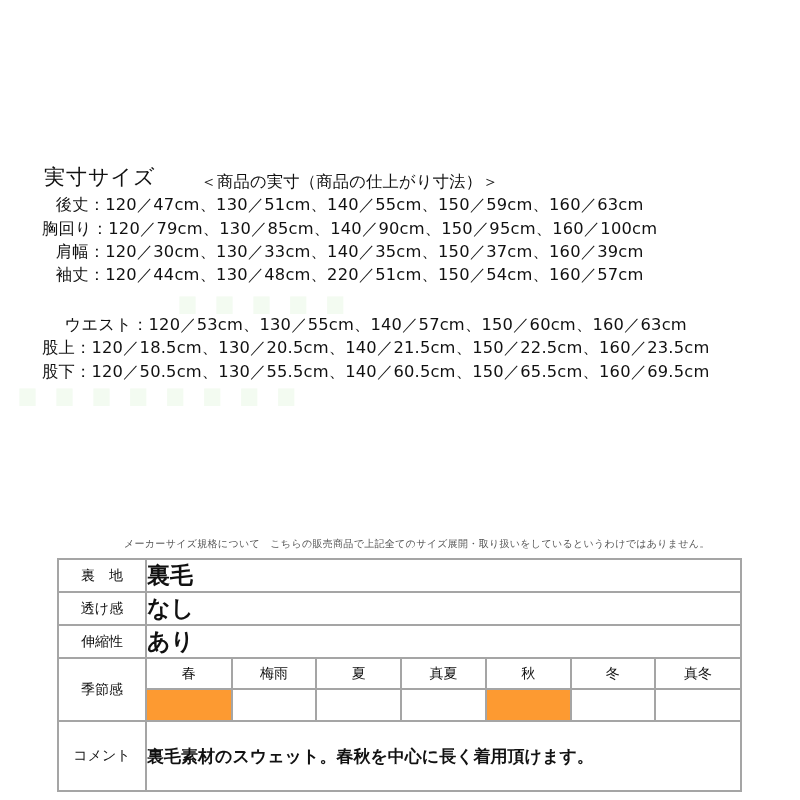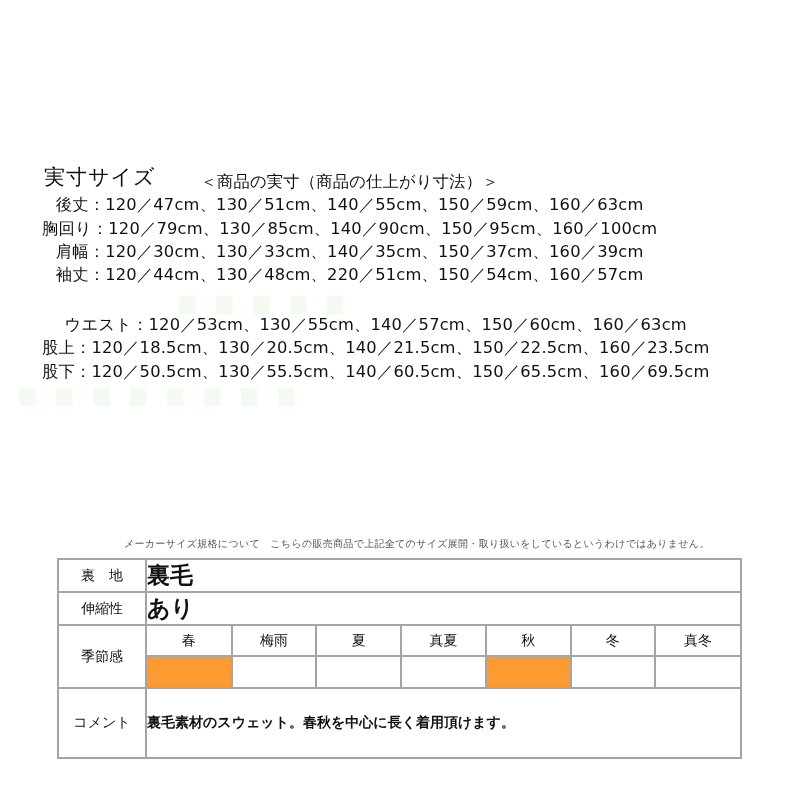--- a/index.html
+++ b/index.html
@@ -47,21 +47,21 @@
   tr.r3 td { height: 30px; }
   td.seasons-cell { padding: 0; }
   table.seasons { width: 100%; border-collapse: collapse; table-layout: fixed; }
   table.seasons td { border: 2px solid #a5a5a5; text-align: center; font-size: 14px; }
   table.seasons tr:first-child td { border-top: none; height: 29px; }
   table.seasons tr:last-child td { border-bottom: none; height: 30px; }
   table.seasons td:first-child { border-left: none; }
   table.seasons td:last-child { border-right: none; }
   table.seasons td.on { background: #fd9a31; }
   tr.r5 td { height: 68px; }
-  td.comment { font-size: 14px; font-weight: bold; padding-left: 30px; color: #111; }
+  td.comment { font-size: 17px; font-weight: bold; padding-left: 30px; color: #111; }
 </style>
 </head>
 <body>
 
 <div class="watermark">
   <div>·····</div>
   <div>········</div>
 </div>
 
 <div class="title">実寸サイズ</div>
@@ -80,20 +80,24 @@
   <div class="line">股下：120／50.5cm、130／55.5cm、140／60.5cm、150／65.5cm、160／69.5cm</div>
 </div>
 
 <div class="note">メーカーサイズ規格について　こちらの販売商品で上記全てのサイズ展開・取り扱いをしているというわけではありません。</div>
 
 <table class="attr">
   <tbody>
       <tr class="r1">
     <td class="label">裏　地</td>
     <td class="value">裏毛</td>
+  </tr>
+  <tr class="r2">
+    <td class="label">透け感</td>
+    <td class="value">なし</td>
   </tr>
   <tr class="r3">
     <td class="label">伸縮性</td>
     <td class="value">あり</td>
   </tr>
   <tr class="r4">
     <td class="label">季節感</td>
     <td class="seasons-cell">
       <table class="seasons">
         <tbody>

